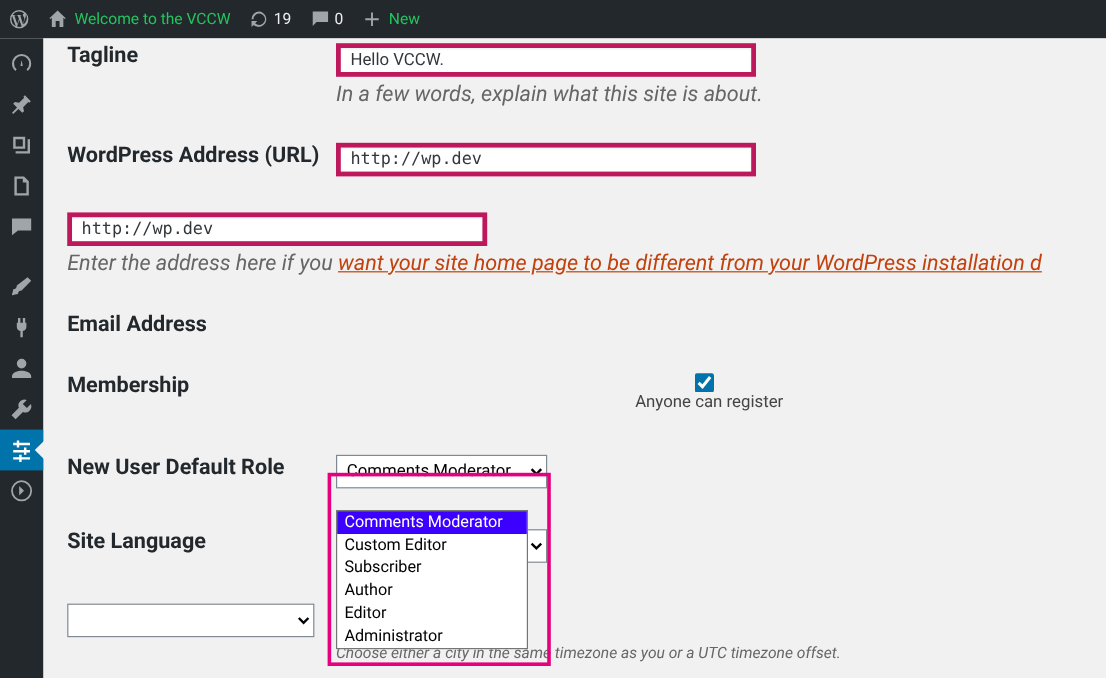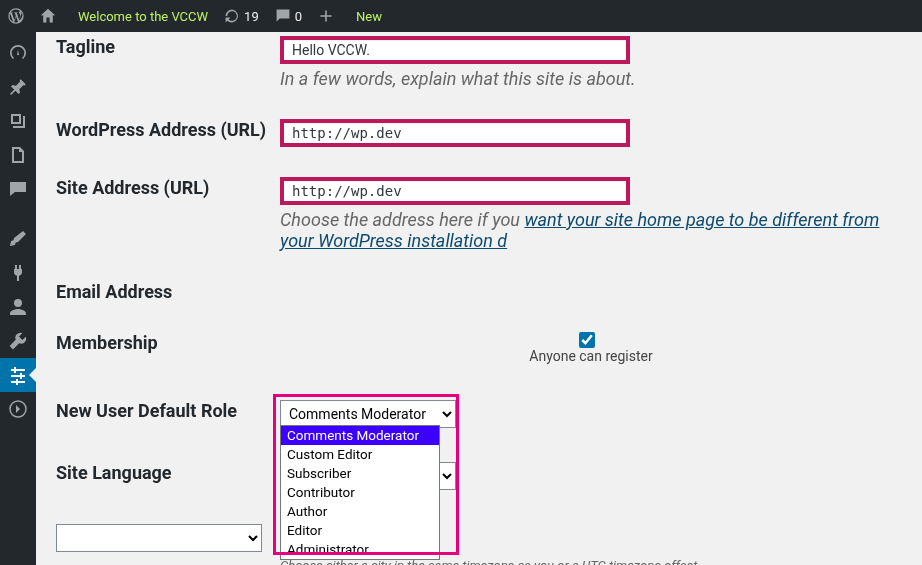--- a/index.html
+++ b/index.html
@@ -2,41 +2,41 @@
 <html><head>
 <meta charset="utf-8">
 <style>
   * { margin:0; padding:0; box-sizing:border-box; font-family:-apple-system,BlinkMacSystemFont,"Segoe UI",Roboto,Oxygen-Sans,Ubuntu,Cantarell,"Helvetica Neue",sans-serif; }
   body { width:922px; height:565px; overflow:hidden; background:#f1f1f1; position:relative; }
 
   
   .adminbar { height:32px; background:#23282d; color:#eee; display:flex; align-items:center; font-size:13px; }
   .ab-item { display:flex; align-items:center; padding:0 8px; height:32px; color:#eee; cursor:pointer; }
   .ab-item svg { width:16px; height:16px; fill:#a0a5aa; }
-  .ab-txt { margin-left:22px; color:#bef264; }
+  .ab-txt { margin-left:6px; color:#22c55e; }
   .ab-count { margin-left:4px; color:#eee; }
 
   
   .adminmenu { position:absolute; top:32px; left:0; width:36px; height:calc(565px - 32px); background:#23282d; display:flex; flex-direction:column; align-items:center; padding-top:4px; z-index:5;}
   .am-item { width:36px; height:34px; display:flex; align-items:center; justify-content:center; cursor:pointer; position:relative; }
   .am-item svg { width:20px; height:20px; fill:#a0a5aa; }
   .am-item.current { background:#0073aa; }
   .am-item.current svg { fill:#fff; }
   .am-item.current::after { content:""; position:absolute; right:-1px; top:50%; transform:translateY(-50%); width:0; height:0; border-top:8px solid transparent; border-bottom:8px solid transparent; border-right:8px solid #f1f1f1; }
 
   
   .wrap { position:absolute; left:36px; top:32px; right:0; bottom:0; overflow:hidden; background:#f1f1f1; padding-top:2px;}
   .form-row { display:flex; align-items:flex-start; padding:0 20px; }
   .field-spacer { height:30px; }
   .th { width:224px; padding-top:0; padding-right:10px; font-weight:700; font-size:18px; color:#23282d; }
   .td { flex:1; }
   input.regular-text { width:350px; height:28px; border:4px solid #be185d; background:#fff; box-shadow: inset 0 1px 2px rgba(0,0,0,.07); padding:3px 8px; font-size:14px; color:#32373c; }
   input.code { font-family:Consolas,Monaco,monospace; }
   .description { font-size:18px; font-style:italic; color:#666; margin-top:4px; }
-  a.link { color:#0c4a6e; text-decoration:underline; }
+  a.link { color:#c2410c; text-decoration:underline; }
   .checkbox-line { display:flex; align-items:center; font-size:14px; color:#444;flex-direction:column; }
   .checkbox-line input { width:16px; height:16px; margin-right:8px; accent-color:#0073aa; }
 
   
   select.role { width:176px; height:28px; border:1px solid #7e8993; background:#fff; font-size:14px; padding:0 4px; }
   select.lang { width:176px; height:28px; border:1px solid #7e8993; background:#fff; font-size:14px; }
   select.tz { width:206px; height:28px; border:1px solid #7e8993; background:#fff; font-size:14px; }
 
   
   .hl-box { position:absolute; border:3px solid #e6007e; pointer-events:none; z-index:40; }
@@ -160,25 +160,24 @@
   <div class="form-row">
     <div class="th">WordPress Address (URL)</div>
     <div class="td">
       <input class="regular-text code" value="http://wp.dev" style="">
     </div>
   </div>
 
   <div class="field-spacer"></div>
 
   <div class="form-row">
-    <div class="th">Site Address (URL)</div>
     <div class="td">
       <input class="regular-text code" value="http://wp.dev" style="">
       <div class="description">
-        <span>Choose the address here if you </span><a class="link">want your site home page to be different from your WordPress installation d</a>
+        <span>Enter the address here if you </span><a class="link">want your site home page to be different from your WordPress installation d</a>
       </div>
     </div>
   </div>
 
   <div class="field-spacer"></div>
 
   <div class="form-row">
     <div class="th">Email Address</div>
   </div>
 
@@ -225,17 +224,16 @@
   </div>
 
 </div>
 
 <div class="hl-box" style="left:273px; top:394px; width:186px; height:161px;"></div>
 
 <div class="dropdown-list" id="role-dropdown" style="left:280px; top:425px; width:160px;">
 <div class="dd-opt sel">Comments Moderator</div>
     <div class="dd-opt">Custom Editor</div>
     <div class="dd-opt">Subscriber</div>
-    <div class="dd-opt">Contributor</div>
     <div class="dd-opt">Author</div>
     <div class="dd-opt">Editor</div>
     <div class="dd-opt">Administrator</div>
   </div>
 
 </body></html>

